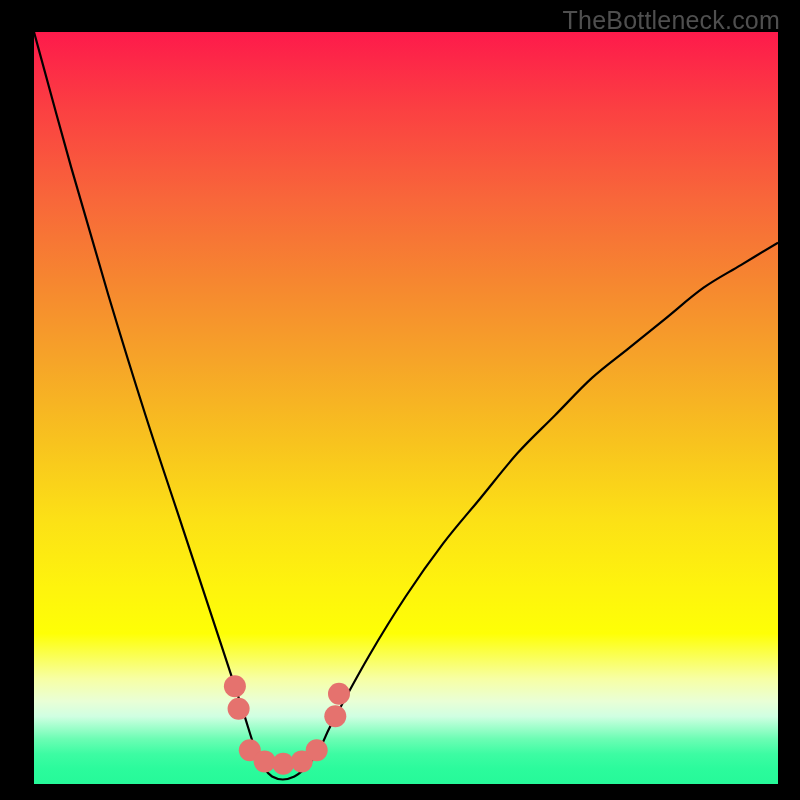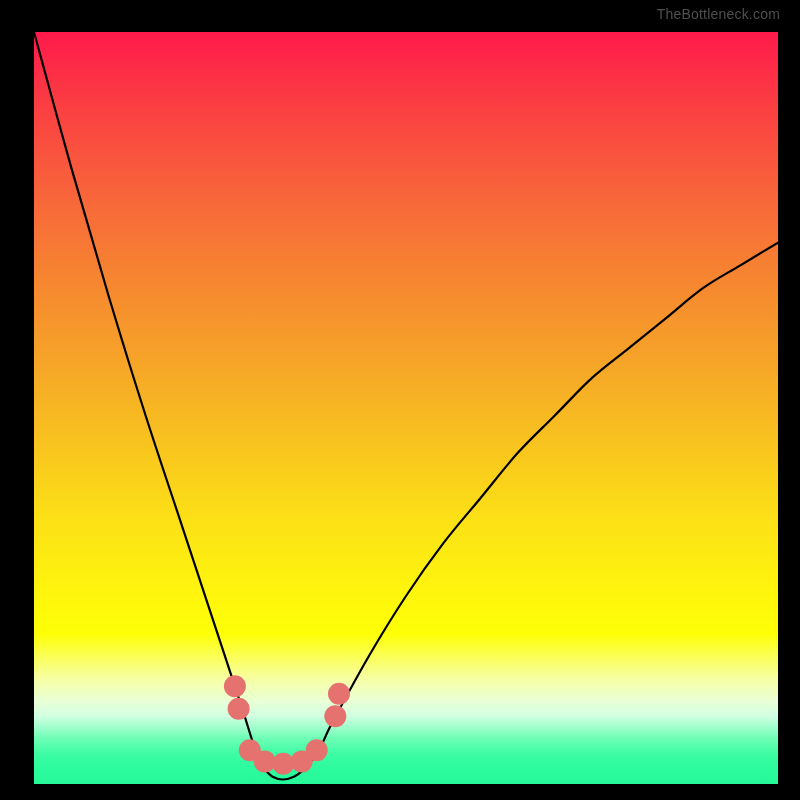--- a/index.html
+++ b/index.html
@@ -43,21 +43,21 @@
       #3dfca3 96%,
       #2bfb9c 98%,
       #26f999 100%
     );
   }
   .watermark {
     position: absolute;
     top: 6px;
     right: 20px;
     color: #4f4f4f;
-    font-size: 14px;
+    font-size: 25px;
     font-weight: 500;
     letter-spacing: 0.2px;
   }
   svg.curve {
     position: absolute;
     left: 0;
     top: 0;
     width: 744px;
     height: 752px;
   }

